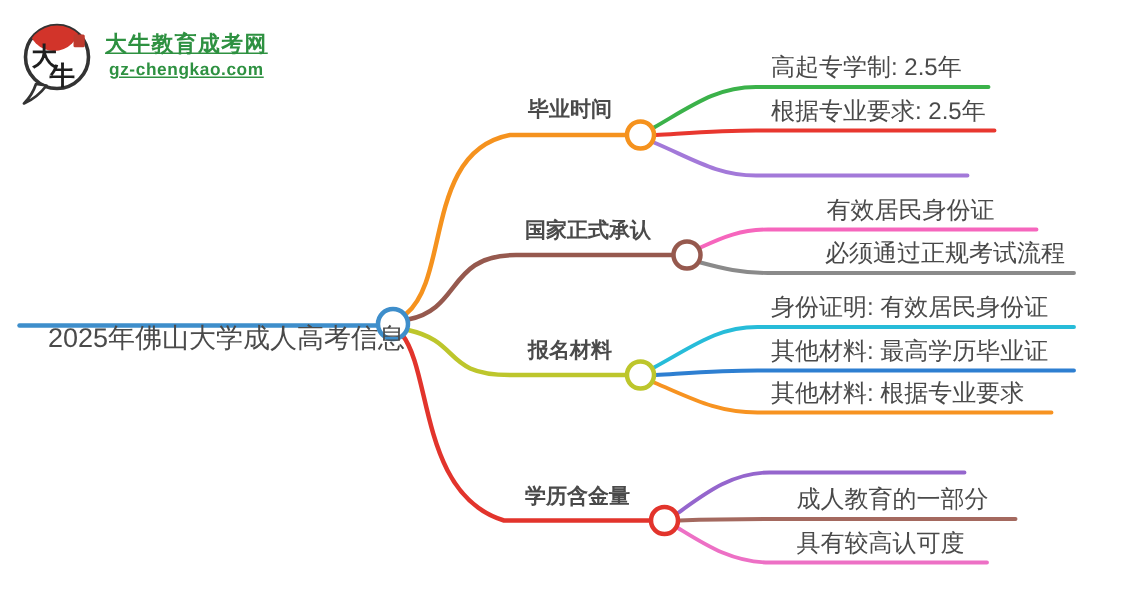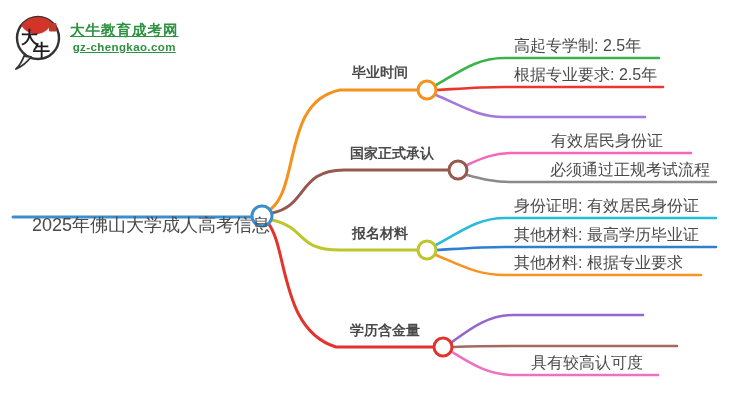--- a/index.html
+++ b/index.html
@@ -88,15 +88,16 @@
   <div class="node branch-label" style="left:350px;top:146px">国家正式承认</div>
   <div class="node leaf-label" style="left:551px;top:133px">有效居民身份证</div>
   <div class="node leaf-label" style="left:550px;top:162px">必须通过正规考试流程</div>
 
   <div class="node branch-label" style="left:352px;top:226px">报名材料</div>
   <div class="node leaf-label" style="left:514px;top:198px">身份证明: 有效居民身份证</div>
   <div class="node leaf-label" style="left:514px;top:227px">其他材料: 最高学历毕业证</div>
   <div class="node leaf-label" style="left:514px;top:255px">其他材料: 根据专业要求</div>
 
   <div class="node branch-label" style="left:350px;top:323px">学历含金量</div>
+  <div class="node leaf-label" style="left:531px;top:326px">成人教育的一部分</div>
   <div class="node leaf-label" style="left:531px;top:355px">具有较高认可度</div>
 
 </div>
 
 </body></html>

